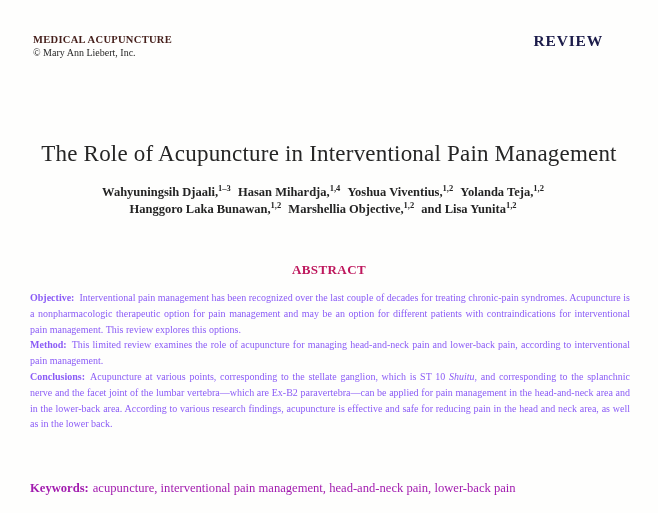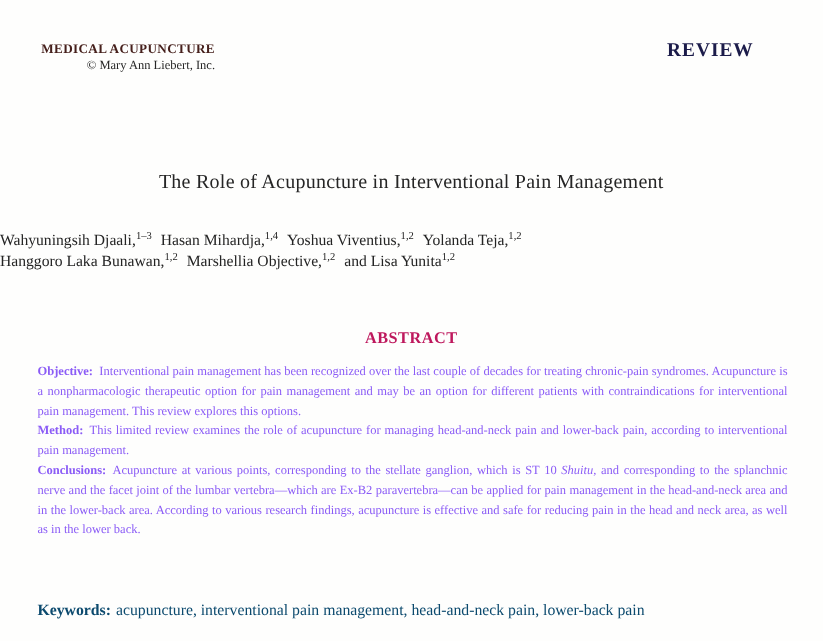--- a/index.html
+++ b/index.html
@@ -16,21 +16,20 @@
     background: #fefefd;
   }
 
   
   .header-left {
     position: absolute;
     left: 33px; top: 34px;
     font-size: 10px;
     line-height: 12.6px;
     color: #262626;
-    text-align: right;
   }
   .journal-name {
     font-weight: bold;
     font-size: 10.5px;
     letter-spacing: 0.3px;
     color: #46201c; 
   }
 
   
   .review-label {
@@ -40,33 +39,35 @@
     font-size: 15.5px;
     letter-spacing: 0.8px;
     color: #1c1c4a; 
   }
 
   .title {
     position: absolute;
     top: 126px; left: 0;
     width: 658px;
     text-align: center;
-    font-size: 16px;
+    font-size: 23px;
     font-weight: normal;
     color: #262626;
     letter-spacing: 0.2px;
   }
 
   .authors {
     position: absolute;
     top: 184px; left: 0;
     width: 646px;
+    text-align: center;
     font-size: 12.5px;
     line-height: 16.5px;
     color: #242424;
+    font-weight: bold;
   }
   .author + .author { margin-left: 4px; }
   .sup {
     font-size: 8.5px;
     vertical-align: super;
     line-height: 0;
   }
 
   .abstract-heading {
     position: absolute;
@@ -93,21 +94,21 @@
     font-weight: bold;
     padding-right: 5px;
   }
   .italic-term { font-style: italic; }
 
   .keywords {
     position: absolute;
     top: 481px; left: 30px;
     width: 600px;
     font-size: 12.6px;
-    color: #0c4a6e;
+    color: #a21caf;
   }
   .keywords .para-label { padding-right: 4px; }
 </style>
 </head>
 <body>
 
 <div class="page">
 
   <div class="header-left">
     <div class="journal-name">MEDICAL ACUPUNCTURE</div>

